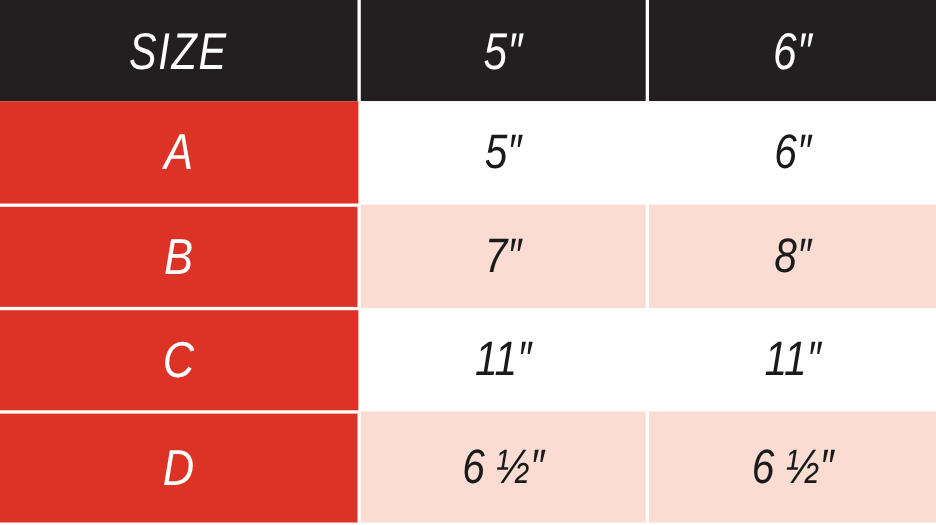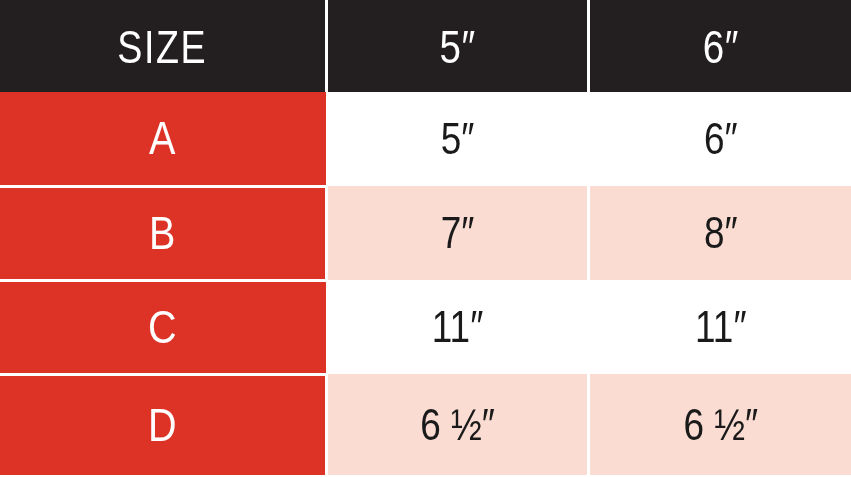--- a/index.html
+++ b/index.html
@@ -14,20 +14,21 @@
     position: relative;
     width: 851px;
     height: 477px;
     overflow: hidden;
     background: #ffffff;
   }
   .chart-table {
     width: 851px;
     border-collapse: collapse;
     table-layout: fixed;
+    font-style: italic;
   }
   .chart-table col.col-label { width: 326px; }
   .chart-table col.col-a { width: 262px; }
   .chart-table col.col-b { width: 263px; }
 
   
   .chart-table thead th {
     height: 92px;
     background: #231f20;
     color: #ffffff;

